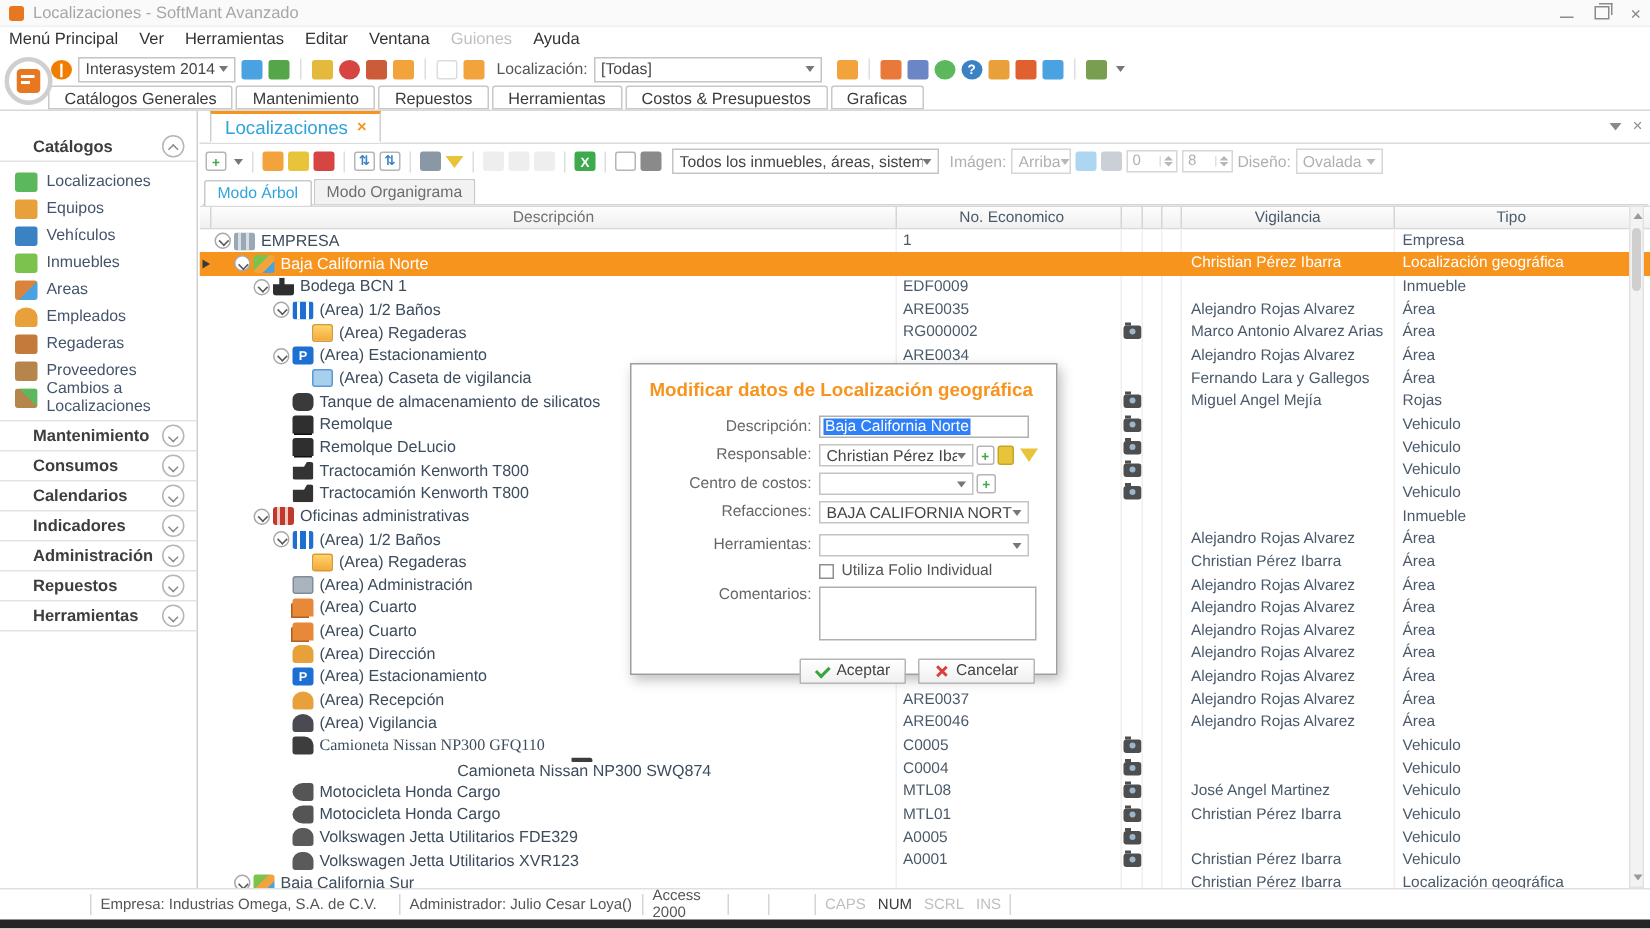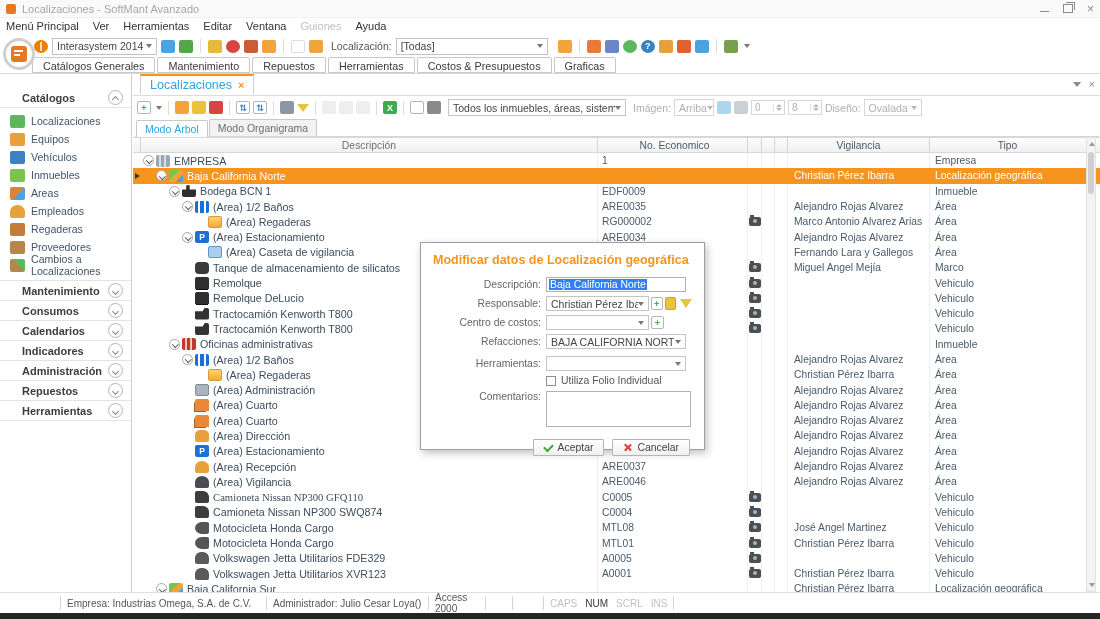--- a/index.html
+++ b/index.html
@@ -519,21 +519,21 @@
             <span class="tree-ico i-tank"></span>
             <span class="tree-label">Tanque de almacenamiento de silicatos</span>
           </div>
           <div class="cell c-ne"></div>
           <div class="cell c-s1">
             <span class="cam"></span>
           </div>
           <div class="cell c-s2"></div>
           <div class="cell c-s3"></div>
           <div class="cell c-resp">Miguel Angel Mejía</div>
-          <div class="cell c-tipo">Marco</div>
+          <div class="cell c-tipo">Rojas</div>
         </div>
         <div class="row">
           <div class="cell c-gut"></div>
           <div class="cell c-desc" style="padding-left: 41px;">
             <span class="exp-spacer"></span>
             <span class="tree-ico i-trailer"></span>
             <span class="tree-label">Remolque</span>
           </div>
           <div class="cell c-ne"></div>
           <div class="cell c-s1">
@@ -743,21 +743,21 @@
           <div class="cell c-s1">
             <span class="cam"></span>
           </div>
           <div class="cell c-s2"></div>
           <div class="cell c-s3"></div>
           <div class="cell c-resp"></div>
           <div class="cell c-tipo">Vehiculo</div>
         </div>
         <div class="row">
           <div class="cell c-gut"></div>
-          <div class="cell c-desc" style="padding-left: 41px;">
+          <div class="cell c-desc" style="padding-left: 41px; flex-direction: column;">
             <span class="exp-spacer"></span>
             <span class="tree-ico i-pickup"></span>
             <span class="tree-label">Camioneta Nissan NP300 SWQ874</span>
           </div>
           <div class="cell c-ne">C0004</div>
           <div class="cell c-s1">
             <span class="cam"></span>
           </div>
           <div class="cell c-s2"></div>
           <div class="cell c-s3"></div>

